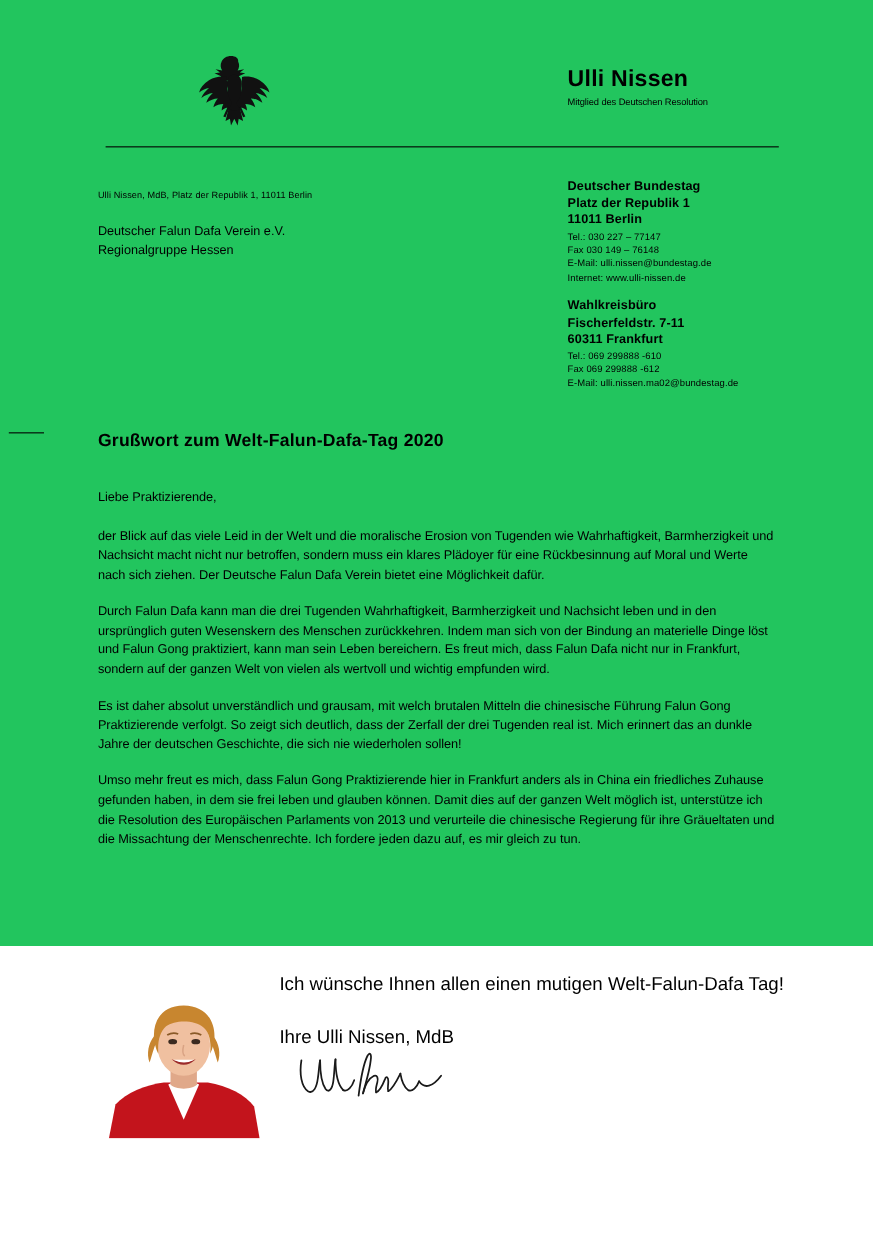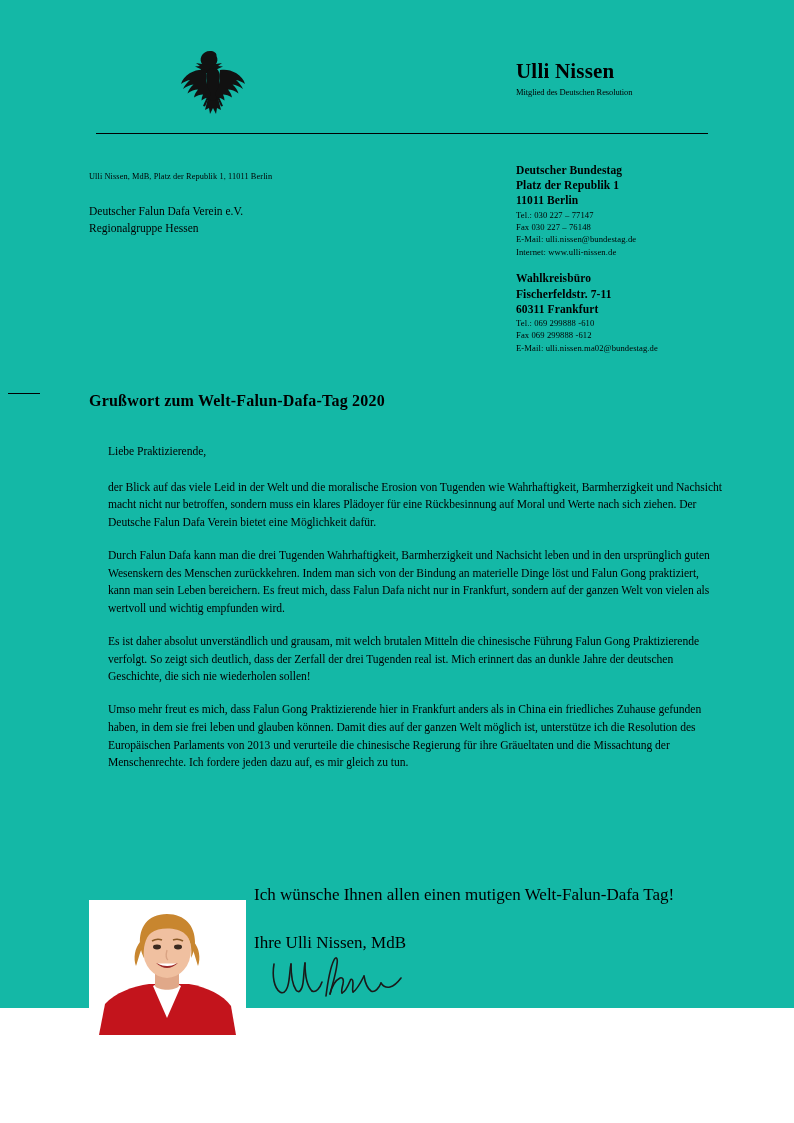--- a/index.html
+++ b/index.html
@@ -13,23 +13,22 @@
     position: relative;
     font-family: "Liberation Sans", sans-serif;
     color: #000000;
     overflow: hidden;
   }
 
   .page {
     position: absolute;
     inset: 0;
     width: 794px;
-    height: 1008px;
-    background: #14b8a6;
-    font-family: Liberation Serif, serif;
+    height: 860px;
+    background: #22c55e;
   }
 
   
   .eagle {
     position: absolute;
     left: 167px;
     top: 48px;
     width: 92px;
     height: 68px;
   }
@@ -122,21 +121,20 @@
   }
 
   .body {
     position: absolute;
     left: 89px;
     top: 443px;
     width: 616px;
     font-size: 11.6px;
     line-height: 1.53;
     letter-spacing: -0.05px;
-    margin-left: 19px;
   }
   .body p { margin: 0 0 15px 0; }
   .body p.salutation { margin-bottom: 18px; }
 
   .closing {
     position: absolute;
     left: 254px;
     top: 882px;
     width: 460px;
     font-size: 17px;
@@ -203,21 +201,21 @@
   <div class="recipient">
     <div>Deutscher Falun Dafa Verein e.V.</div>
     <div>Regionalgruppe Hessen</div>
   </div>
 
   <div class="addr-block">
     <div class="strong">Deutscher Bundestag</div>
     <div class="strong">Platz der Republik 1</div>
     <div class="strong">11011 Berlin</div>
     <div class="small">Tel.: 030 227 – 77147</div>
-    <div class="small">Fax 030 227 – 76148</div>
+    <div class="small">Fax 030 149 – 76148</div>
     <div class="small">E-Mail: ulli.nissen@bundestag.de</div>
     <div class="small">Internet: www.ulli-nissen.de</div>
     <div class="spacer"></div>
     <div class="strong">Wahlkreisbüro</div>
     <div class="strong">Fischerfeldstr. 7-11</div>
     <div class="strong">60311 Frankfurt</div>
     <div class="small">Tel.: 069 299888 -610</div>
     <div class="small">Fax 069 299888 -612</div>
     <div class="small">E-Mail: ulli.nissen.ma02@bundestag.de</div>
   </div>

